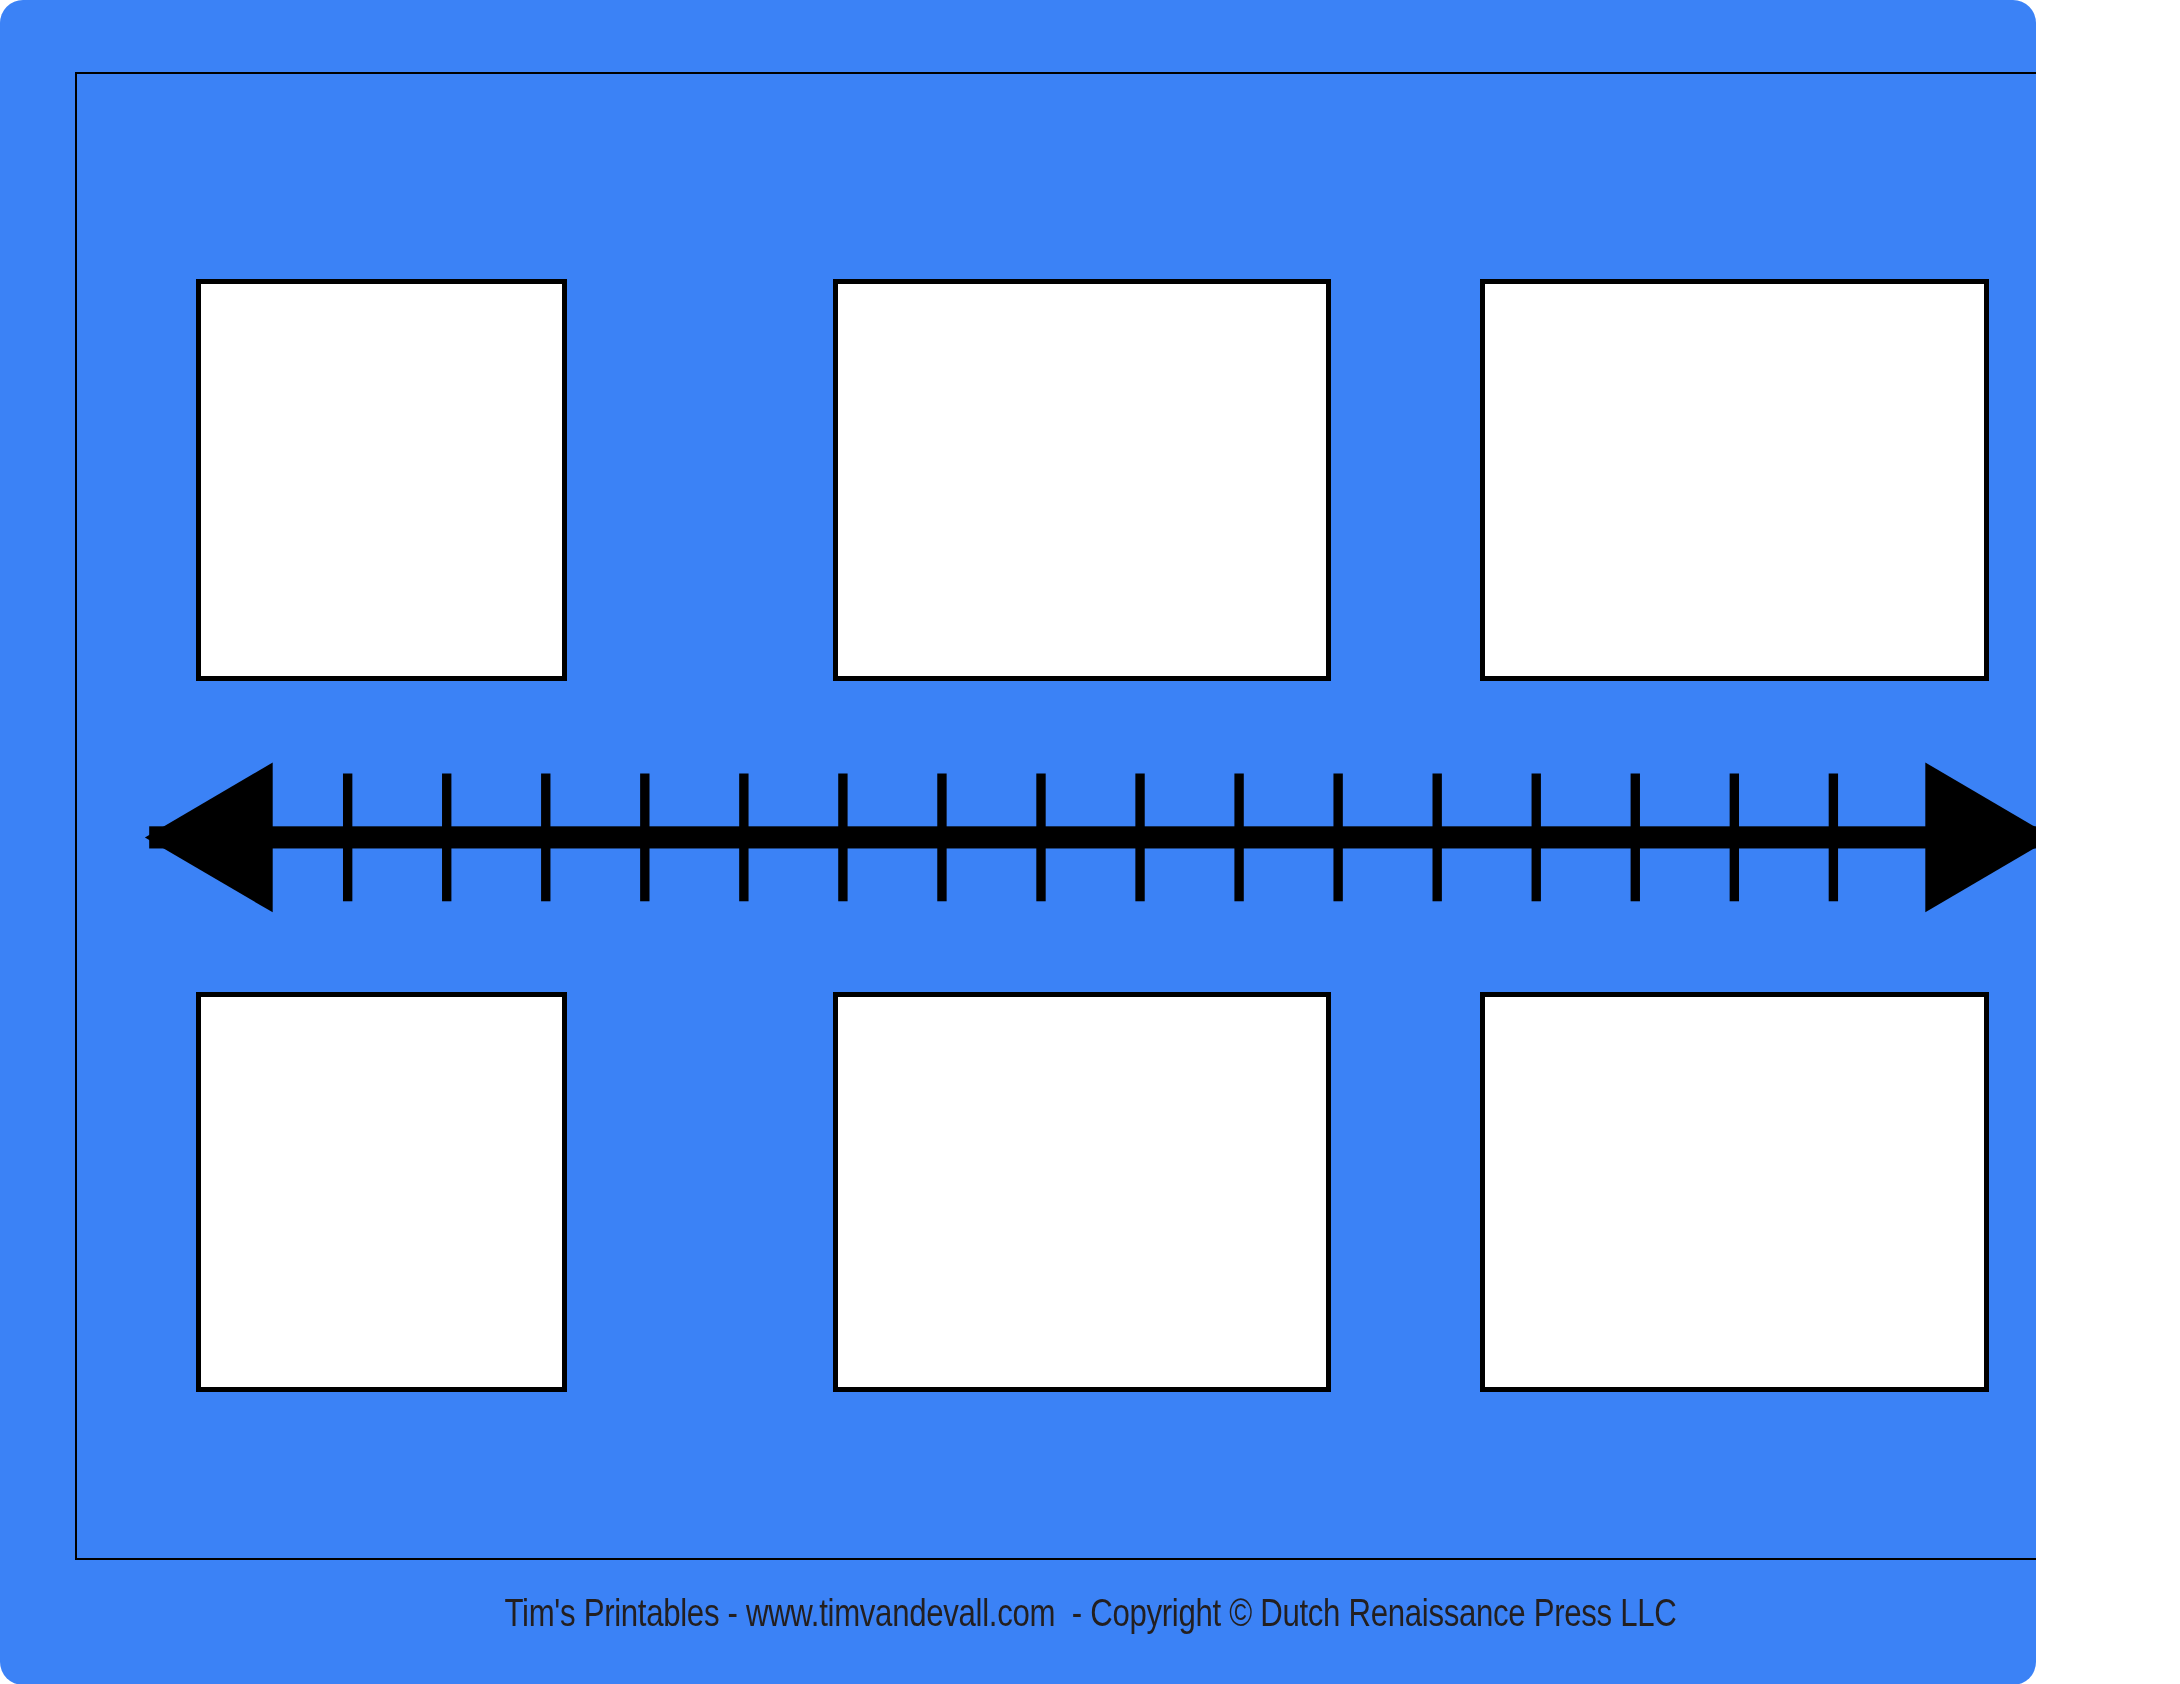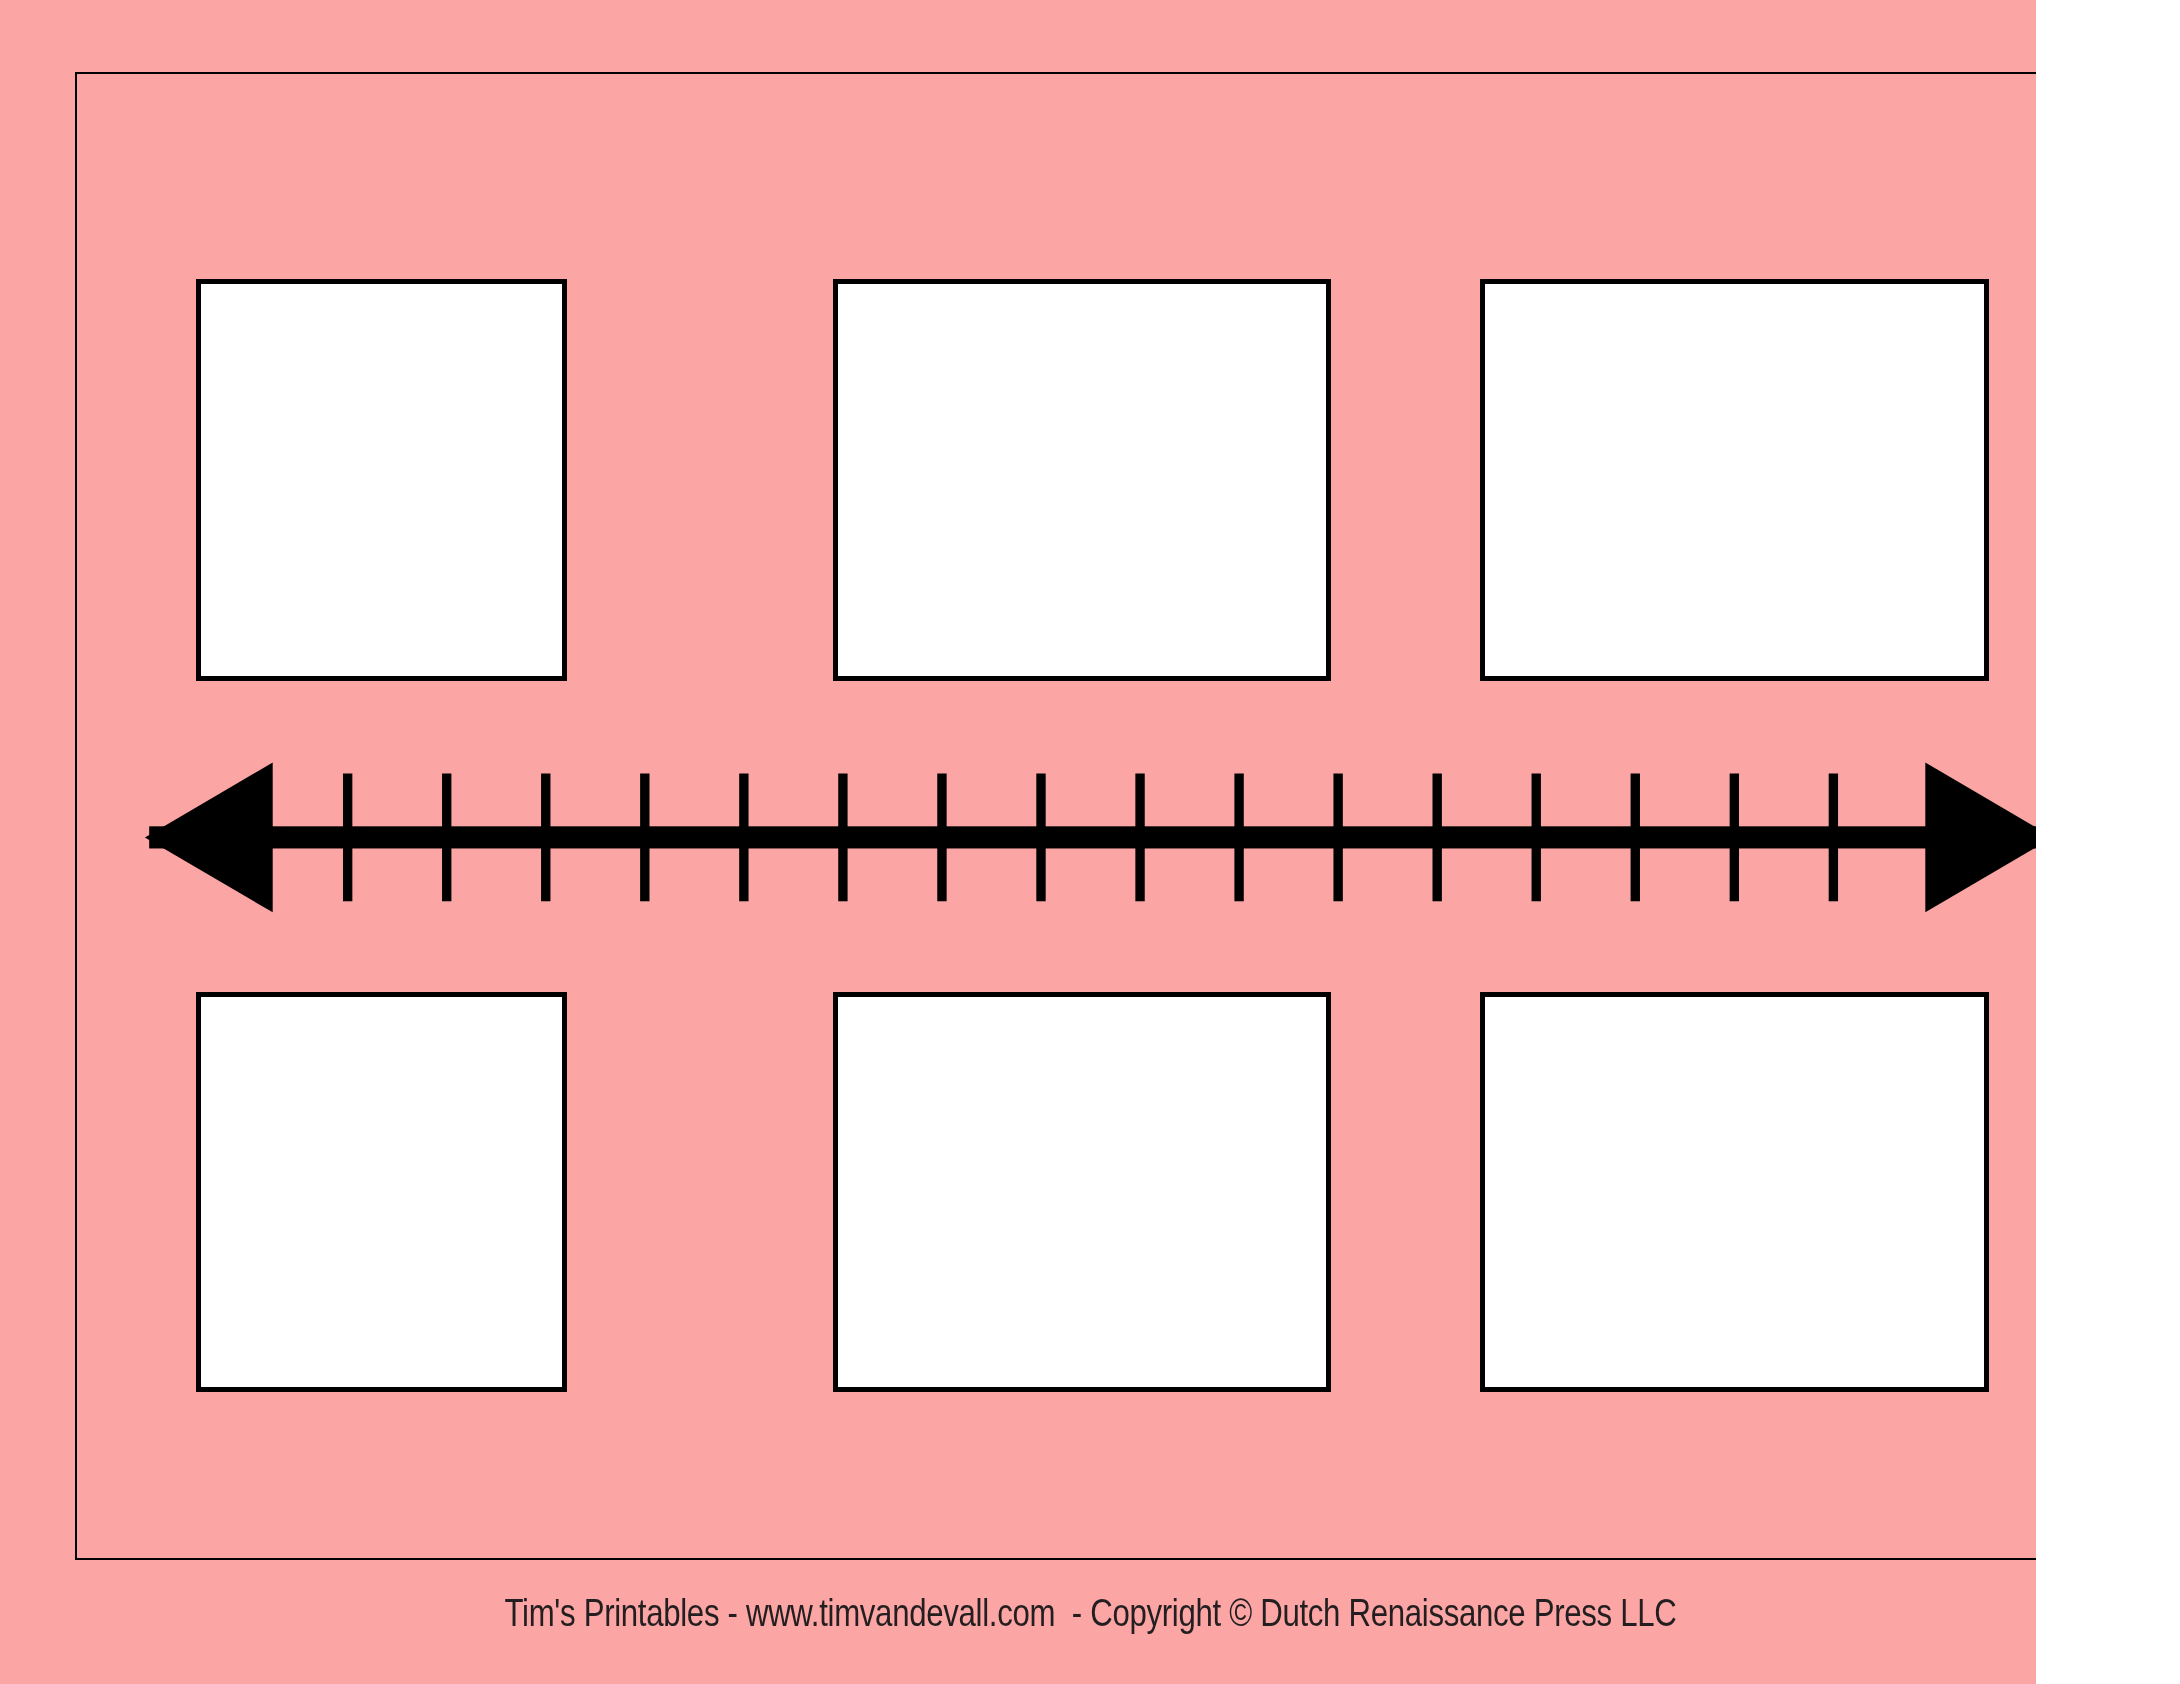--- a/index.html
+++ b/index.html
@@ -7,22 +7,23 @@
     padding: 0;
     background: #ffffff;
   }
   body {
     font-family: "Liberation Sans", sans-serif;
   }
   #page {
     position: relative;
     width: 2036px;
     height: 1685px;
-    background: #fca5a5;
+    background: #3b82f6;
     overflow: hidden;
+    border-radius: 23px;
   }
 
   
   #page-border {
     position: absolute;
     left: 75px;
     top: 72px;
     width: 2031px;
     height: 1488px;
     border: 2.6px solid #000000;

